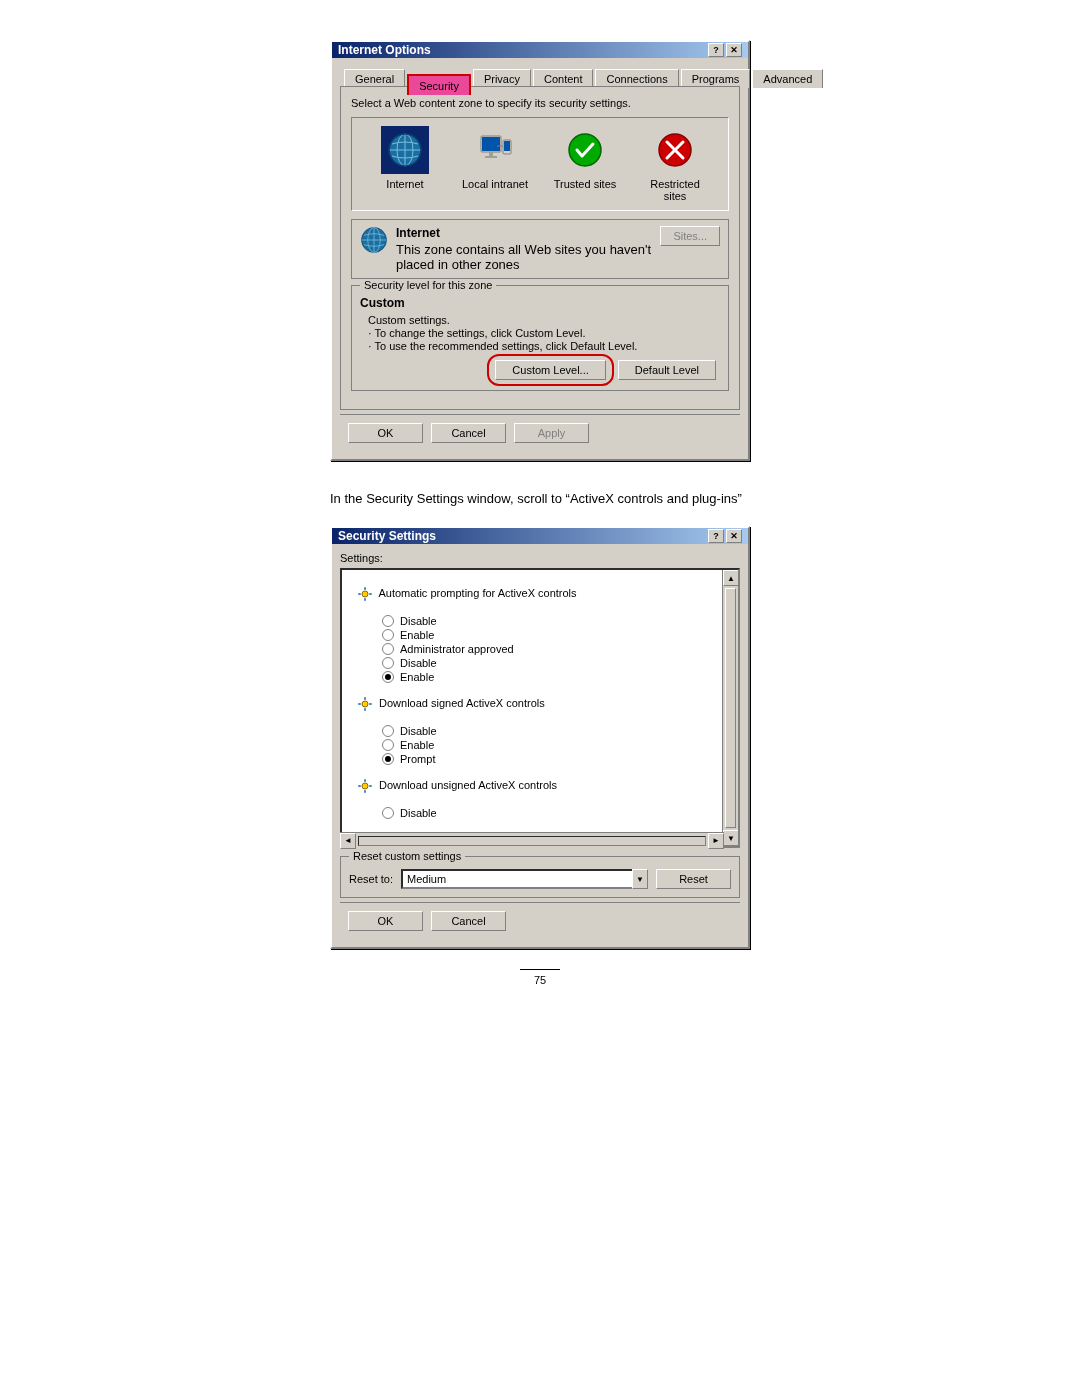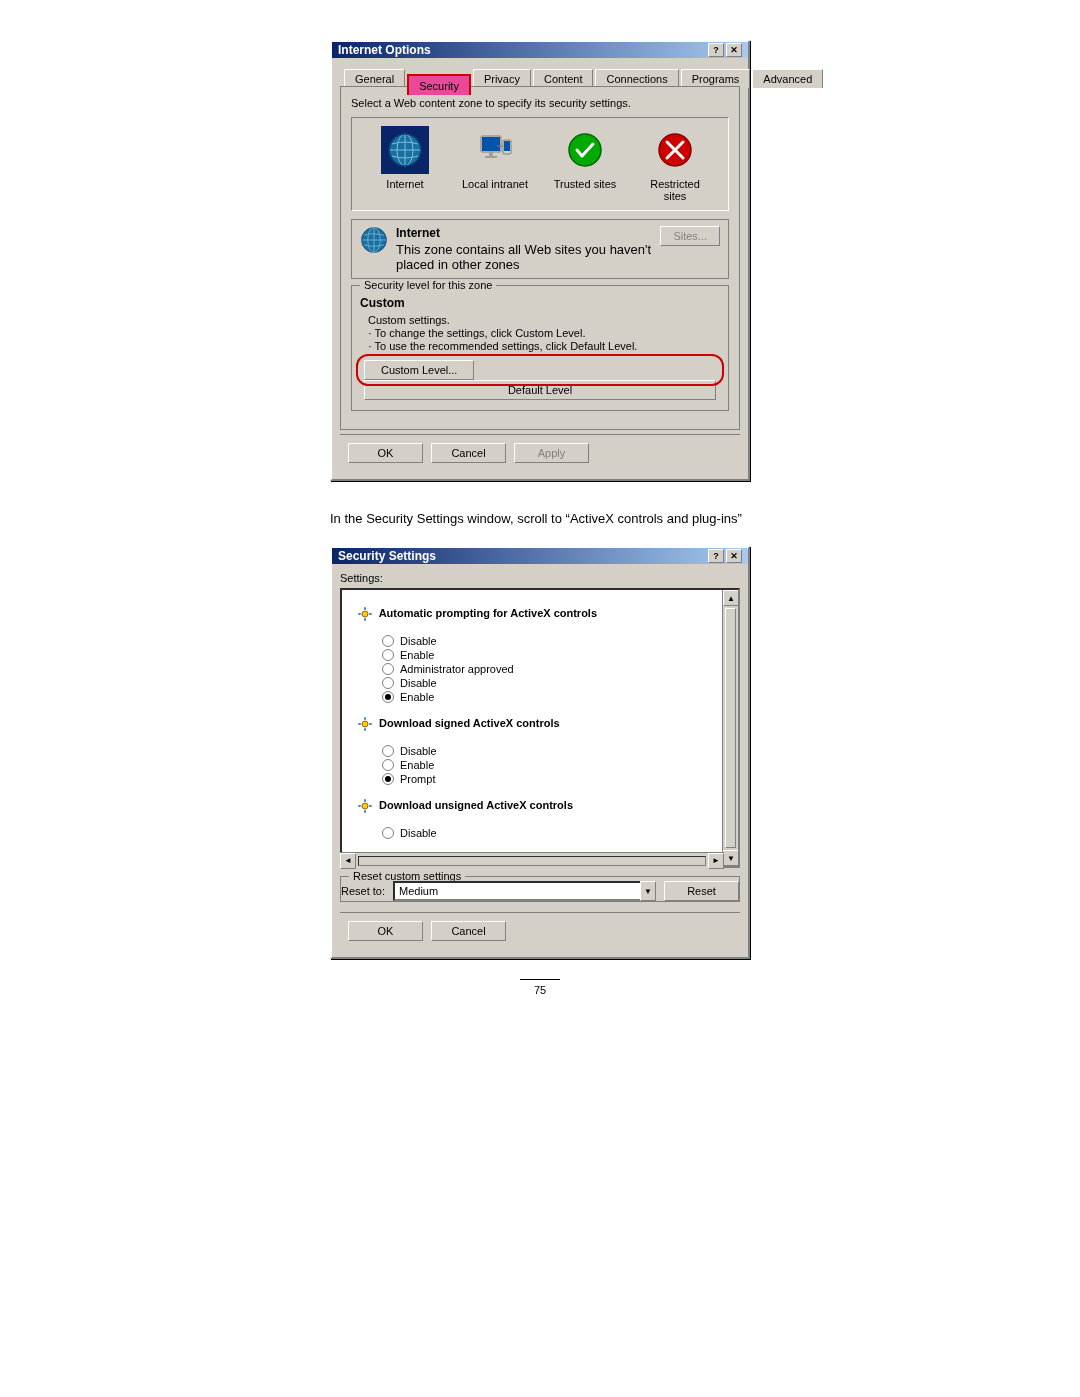--- a/index.html
+++ b/index.html
@@ -216,24 +216,23 @@
       margin-left: 8px;
     }
 
     .level-desc div {
       margin-bottom: 1px;
     }
 
     .buttons-row {
       display: flex;
       justify-content: flex-end;
-      gap: 0;
+      gap: 12px;
       margin-top: 8px;
       padding: 0 4px;
-      flex-direction: column;
     }
 
     .custom-level-wrap {
       position: relative;
       display: inline-block;
     }
 
     .custom-level-oval {
       position: absolute;
       top: -6px;
@@ -304,21 +303,21 @@
       align-items: center;
       gap: 4px;
       padding: 2px 4px;
       background: #0a246a;
       color: white;
     }
 
     .settings-sub-section {
       padding: 13px 16px;
       font-size: 11px;
-      font-weight: bold;
+      font-weight: normal;
     }
 
     .radio-option {
       display: flex;
       align-items: center;
       gap: 6px;
       padding: 1px 40px;
       font-size: 11px;
     }
 
@@ -404,21 +403,22 @@
       flex: 1;
       height: 10px;
       background: #d4d0c8;
       border: 1px inset #808080;
       margin: 0 2px;
     }
 
     
     .reset-section {
       border: 1px solid #808080;
-      margin-bottom: 10px;
+      padding: 8px;
+      margin-bottom: 4px;
       position: relative;
     }
 
     .reset-legend {
       position: absolute;
       top: -7px;
       left: 8px;
       background: #d4d0c8;
       padding: 0 4px;
       font-size: 11px;

